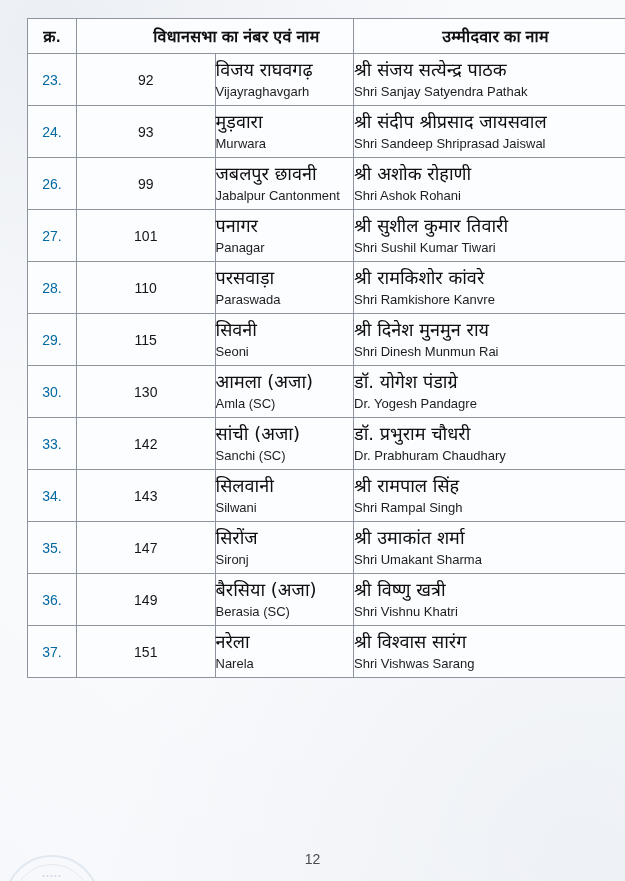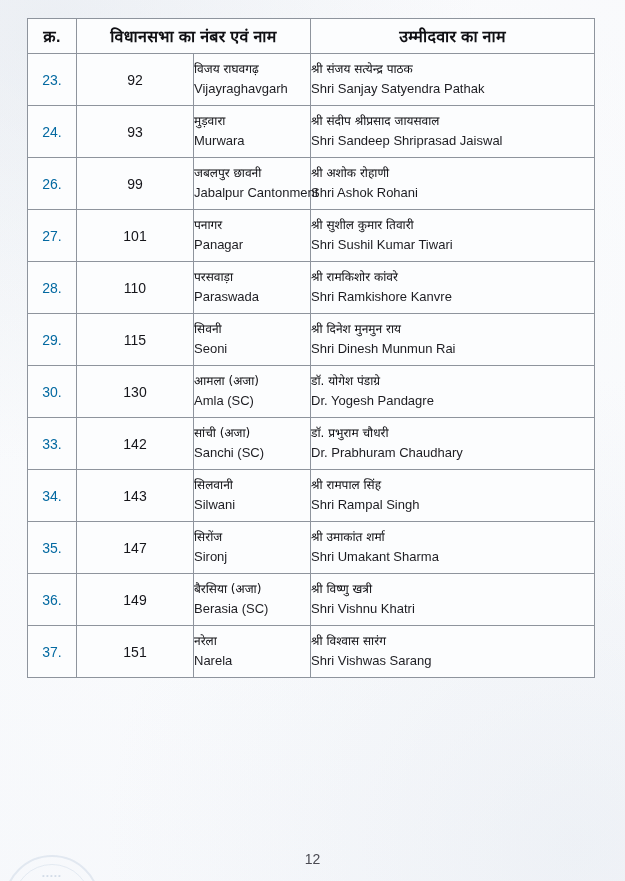--- a/index.html
+++ b/index.html
@@ -61,21 +61,21 @@
     height: 34px;
     text-align: center;
     font-size: 16px;
     font-weight: bold;
     background: #eef1f5;
     color: #101014;
     letter-spacing: 0.3px;
     font-family: "Liberation Sans", "DejaVu Sans", sans-serif;
   }
   thead th.h-sno { width: 48px; }
-  thead th.h-ac  { width: 233px; }
+  thead th.h-ac  { width: 233px; padding-left: 43px; }
   thead th.h-cand{ width: 283px; }
 
   
   tbody tr { height: 52px; }
 
   td.c-sno {
     width: 48px;
     text-align: center;
     font-size: 14px;
     color: #0369a1;
@@ -92,21 +92,21 @@
     text-align: left;
   }
   td.c-cand {
     width: 283px;
     padding: 3px 6px 4px 9px;
     text-align: left;
   }
 
   .hi {
     display: block;
-    font-size: 12px;
+    font-size: 18px;
     line-height: 1.28;
     color: #0e0e12;
     font-family: "DejaVu Sans", "Liberation Sans", sans-serif;
     white-space: nowrap;
   }
   .en {
     display: block;
     font-size: 13px;
     line-height: 1.32;
     color: #1d1d22;

